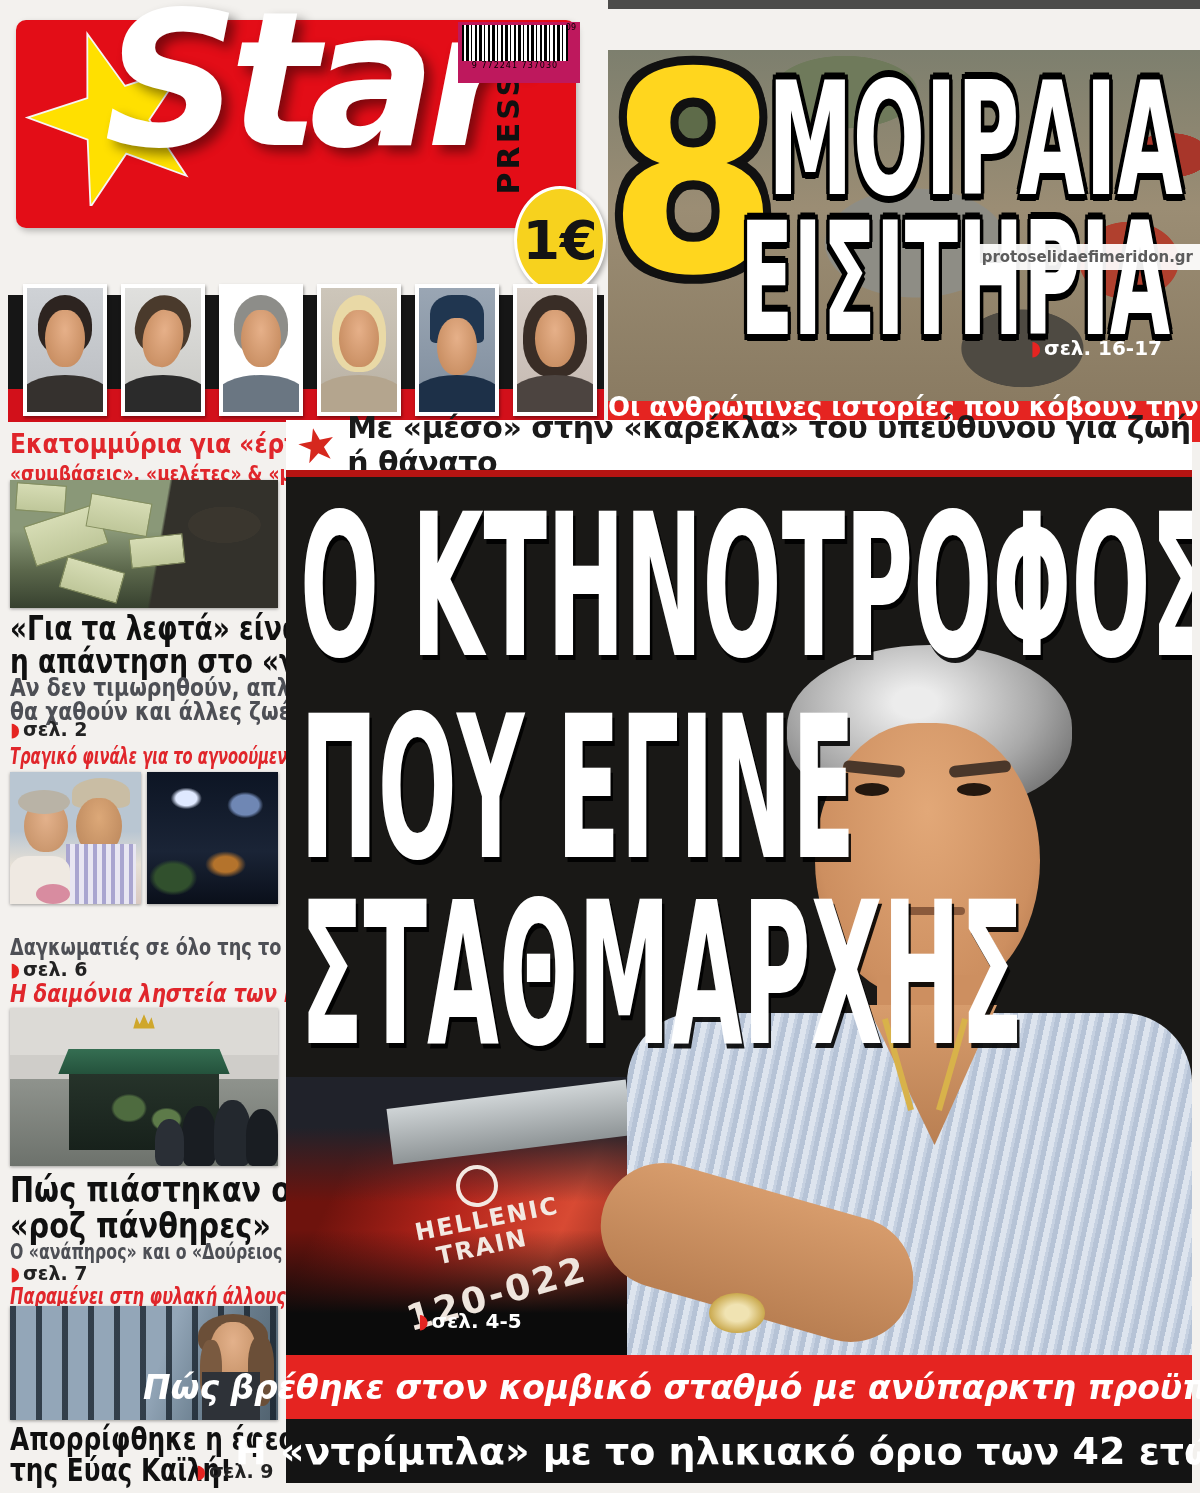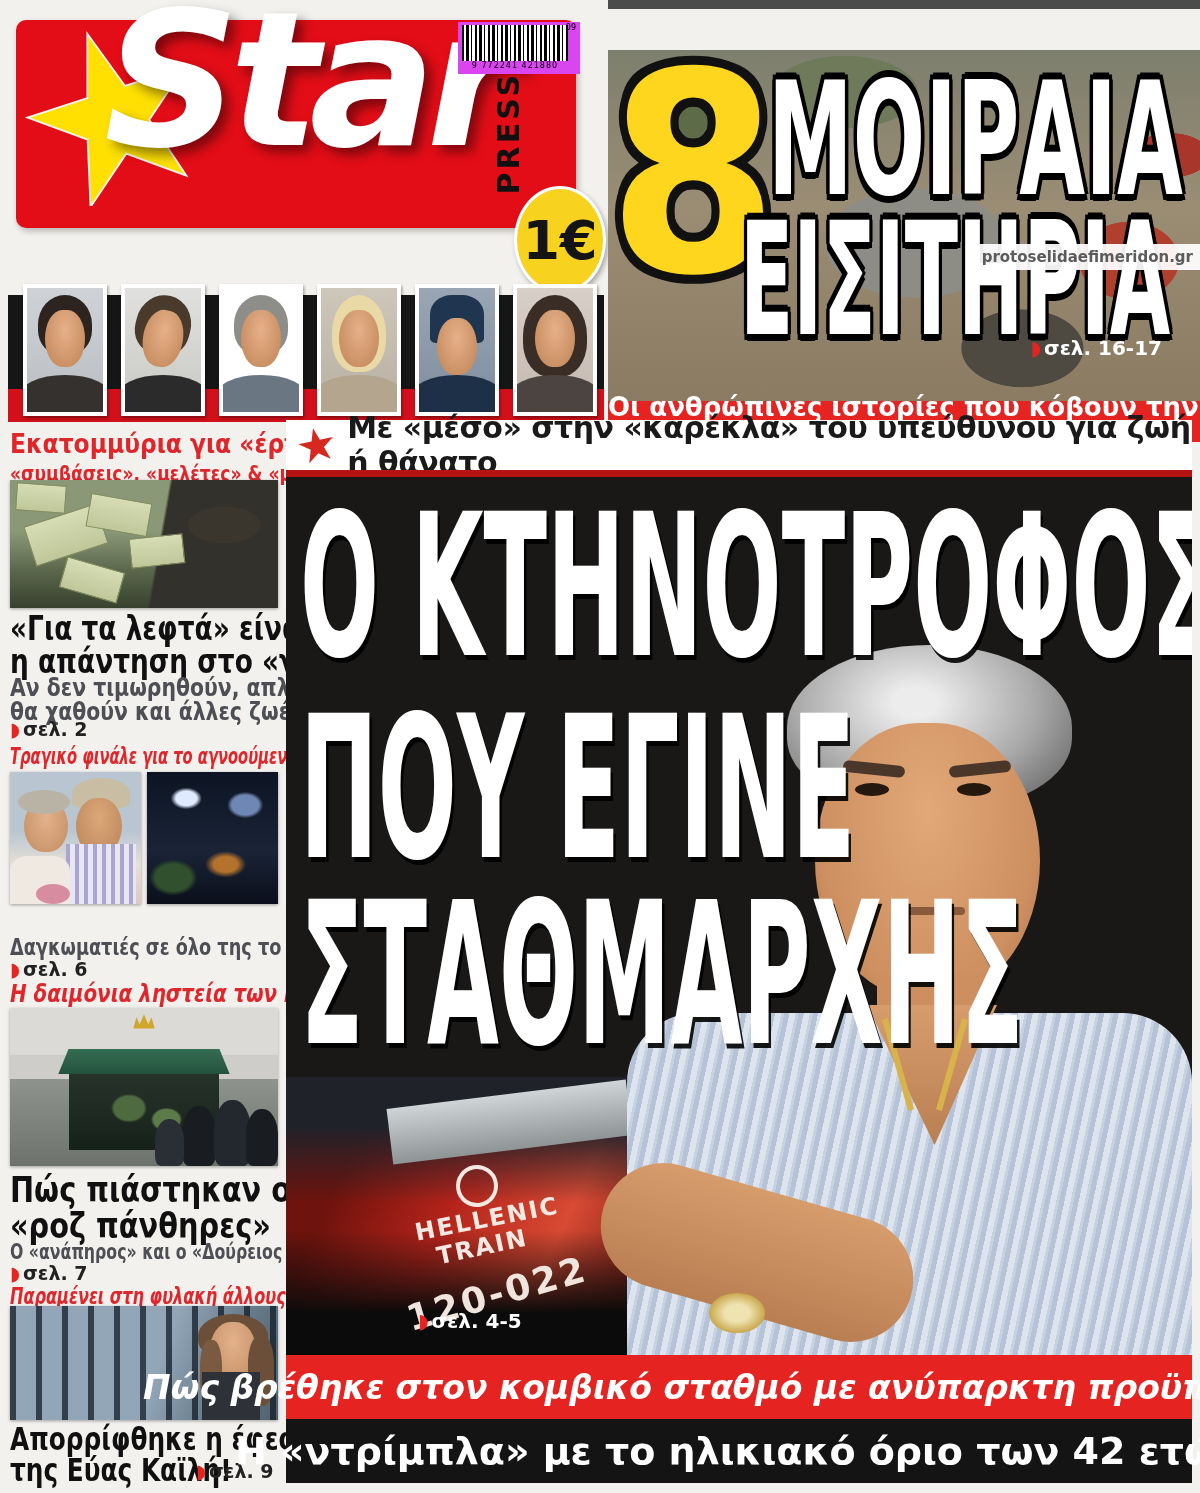--- a/index.html
+++ b/index.html
@@ -14,21 +14,21 @@
             box-shadow:2px 3px 6px rgba(0,0,0,.25);text-decoration:underline;}
   #logo-title{left:88px;top:-34px;font-size:188px;font-weight:bold;font-style:italic;color:#ffffff;
               letter-spacing:-10px;text-shadow:7px 7px 12px rgba(0,0,0,.45);line-height:1;}
   #logo-press{left:478px;top:52px;writing-mode:vertical-rl;transform:rotate(180deg);
               color:#101010;font-weight:bold;font-size:30px;letter-spacing:3px;line-height:1;}
   #logo-weekend{left:26px;top:112px;font-size:58px;font-weight:bold;font-style:italic;color:#ffdf00;
                 letter-spacing:17px;text-shadow:2px 3px 0 rgba(0,0,0,.3);line-height:1;}
   #logo-dateline{left:52px;top:184px;font-size:18px;font-weight:bold;color:#ffffff;}
   #logo-star-icon{left:8px;top:6px;width:180px;height:180px;}
 
-  #barcode{left:458px;top:22px;width:122px;height:52px;background:#d946ef;padding:3px 12px 1px 4px;box-sizing:border-box;}
+  #barcode{left:458px;top:22px;width:122px;height:61px;background:#be185d;padding:3px 12px 1px 4px;box-sizing:border-box;}
   #barcode .bars{height:36px;background:repeating-linear-gradient(90deg,#000 0 2px,#fff 2px 4px,#000 4px 7px,#fff 7px 9px,#000 9px 10px,#fff 10px 13px);}
   #barcode .digits{font-size:8px;letter-spacing:1px;color:#000;text-align:center;line-height:10px;}
   #barcode .corner{position:absolute;top:1px;right:4px;font-size:8px;color:#000;}
 
   #price-badge{left:514px;top:186px;width:86px;height:102px;background:#f7d21e;border:3px solid #ffffff;
                border-radius:50%;display:flex;align-items:center;justify-content:center;
                font-weight:800;font-size:54px;color:#141414;box-shadow:2px 3px 5px rgba(0,0,0,.3);}
 
   
   #faces-band{left:8px;top:295px;width:596px;height:127px;
@@ -167,21 +167,21 @@
     <svg class="abs" id="logo-star-icon" viewBox="0 0 100 100">
       <polygon points="50,2 61,36 96,36 68,58 78,94 50,72 22,94 32,58 4,36 39,36" fill="#ffe000" stroke="#f5f5f5" stroke-width="1" transform="rotate(-18 50 50)"></polygon>
     </svg>
     <div class="abs" id="logo-title">Star</div>
     <div class="abs" id="logo-press">PRESS</div>
   </div>
 
   <div class="abs" id="barcode">
     <div class="corner">09</div>
     <div class="bars"></div>
-    <div class="digits">9 772241 421880</div>
+    <div class="digits">9 772241 737030</div>
   </div>
 
   <div class="abs" id="price-badge">
     <span>1€</span>
   </div>
 
   <div class="abs" id="faces-band">
     <div class="portrait" style="left:15px;">
       <div class="ph" style="background:linear-gradient(#cfd2d6,#b9bcc0);">
         <div class="hair" style="background:#2d2420;"></div>

